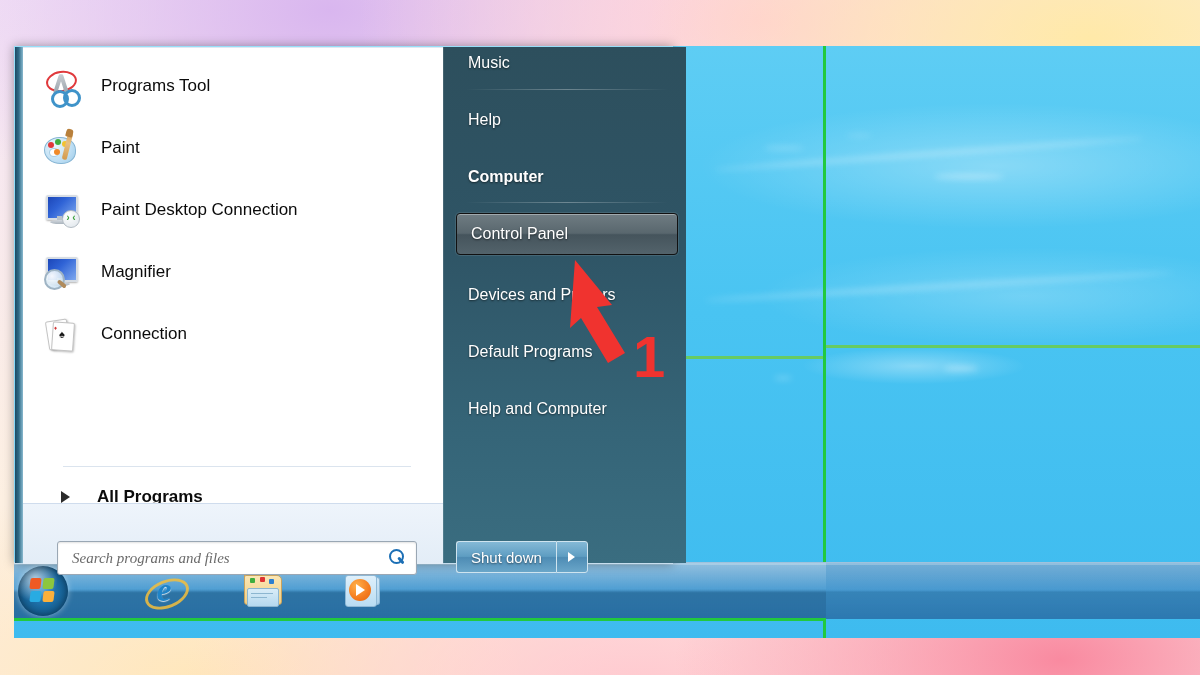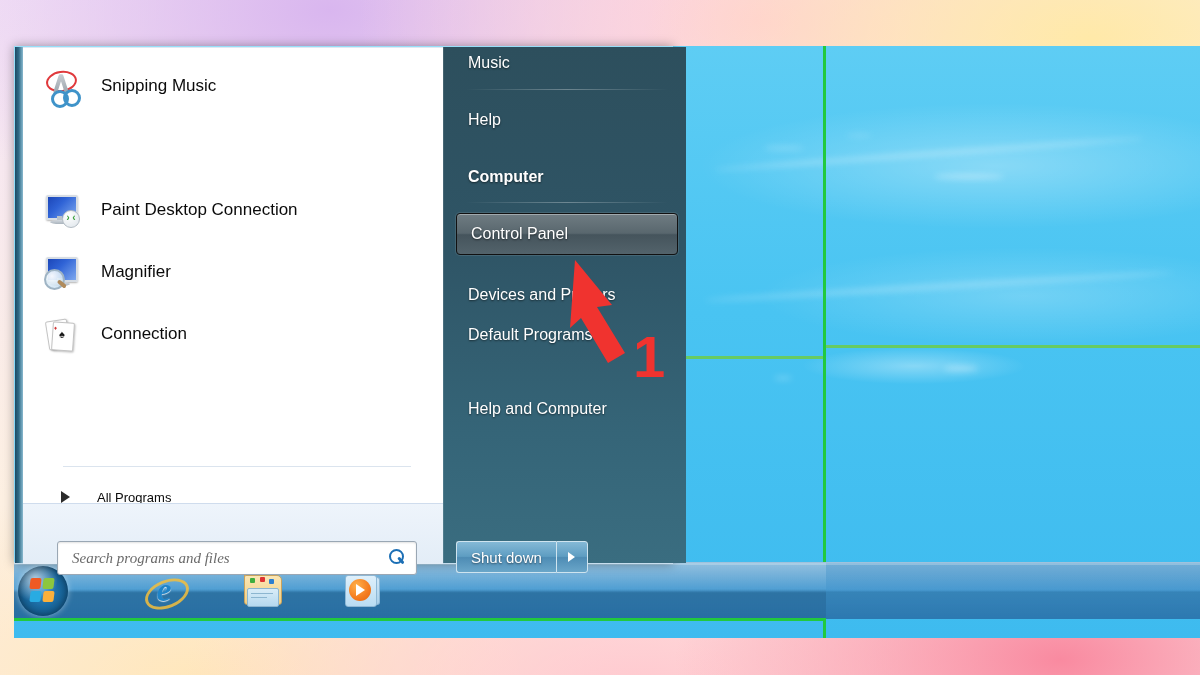--- a/index.html
+++ b/index.html
@@ -200,21 +200,21 @@
   
   .sm-divider{position:absolute;left:40px;top:418px;width:348px;height:1px;background:#dbe4ee;}
   .allprog{
     position:absolute;left:16px;top:428px;width:392px;height:42px;
     display:flex;align-items:center;cursor:pointer;
   }
   .ap-arrow{
     margin-left:22px;width:0;height:0;flex:0 0 auto;
     border-left:9px solid #2b2b2b;border-top:6px solid transparent;border-bottom:6px solid transparent;
   }
-  .ap-label{margin-left:27px;font-size:13px;color:#0b0b0b;font-weight:normal;}
+  .ap-label{margin-left:27px;font-size:17px;color:#0b0b0b;font-weight:bold;}
 
   .searchbox{
     position:absolute;left:42px;top:494px;width:358px;height:32px;
     background:#fff;border:1px solid #9aa7b4;border-radius:3px;
     box-shadow:inset 0 1px 2px rgba(0,0,0,.12);
     display:flex;align-items:center;cursor:text;
   }
   .search-input{
     border:none;outline:none;background:transparent;flex:1;margin-left:12px;
     font-family:"Liberation Serif", serif;font-style:italic;font-size:15px;color:#5c5c5c;
@@ -332,23 +332,36 @@
     <div class="sm-left">
 
       <div class="pitem" style="top:12px;">
         <span class="picon">
           <span class="sn-ell"></span>
           <span class="sn-blade sn-b1"></span>
           <span class="sn-blade sn-b2"></span>
           <span class="sn-ring sn-r1"></span>
           <span class="sn-ring sn-r2"></span>
         </span>
-        <span class="plabel">Snipping Music</span>
-      </div>
-
+        <span class="plabel">Programs Tool</span>
+      </div>
+
+      <div class="pitem" style="top:74px;">
+        <span class="picon">
+          <span class="pa-pal"></span>
+          <span class="pa-hole"></span>
+          <span class="pa-dot" style="left:5px;top:12px;background:#e0383a;"></span>
+          <span class="pa-dot" style="left:12px;top:9px;background:#3fae3f;"></span>
+          <span class="pa-dot" style="left:19px;top:11px;background:#f2c230;"></span>
+          <span class="pa-dot" style="left:11px;top:19px;background:#f08a2a;"></span>
+          <span class="pa-brush"></span>
+          <span class="pa-tip"></span>
+        </span>
+        <span class="plabel">Paint</span>
+      </div>
 
       <div class="pitem" style="top:136px;">
         <span class="picon">
           <span class="mon-screen"></span>
           <span class="mon-stand"></span>
           <span class="mon-base"></span>
           <span class="rdp-badge">›‹</span>
         </span>
         <span class="plabel">Paint Desktop Connection</span>
       </div>
@@ -411,21 +424,21 @@
       <div class="rdivider" style="top:155px;"></div>
 
       <div class="ritem selected" style="top:166px;">
         <span class="rlabel">Control Panel</span>
       </div>
 
       <div class="ritem" style="top:228px;">
         <span class="rlabel">Devices and Printers</span>
       </div>
 
-      <div class="ritem" style="top:268px;text-align:center;">
+      <div class="ritem" style="top:285px;text-align:center;">
         <span class="rlabel">Default Programs</span>
       </div>
 
       <div class="ritem" style="top:342px;">
         <span class="rlabel">Help and Computer</span>
       </div>
 
       <div class="shutdown">
         <div class="sd-main">
           <span>Shut down</span>

